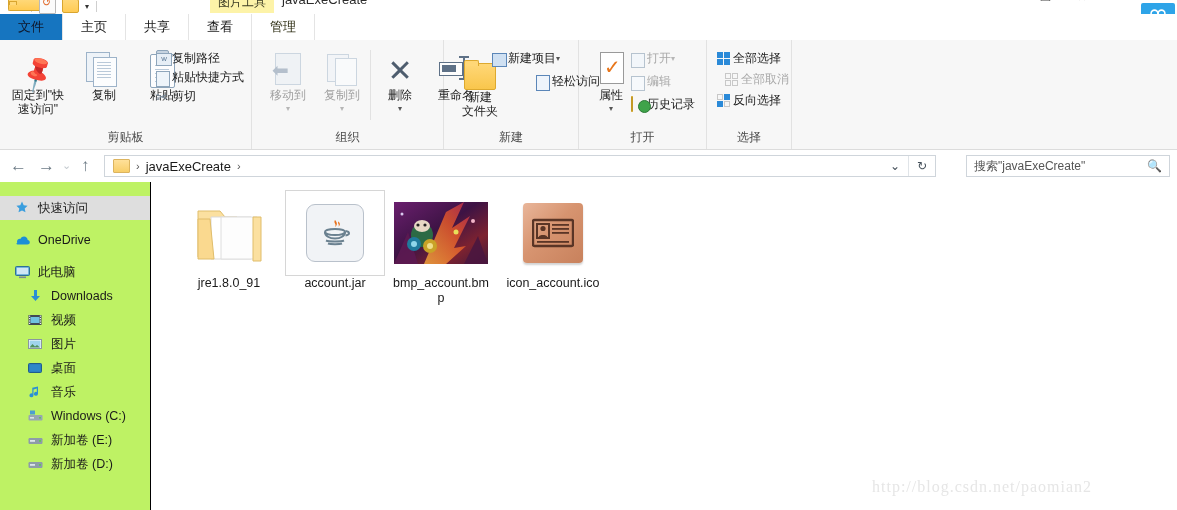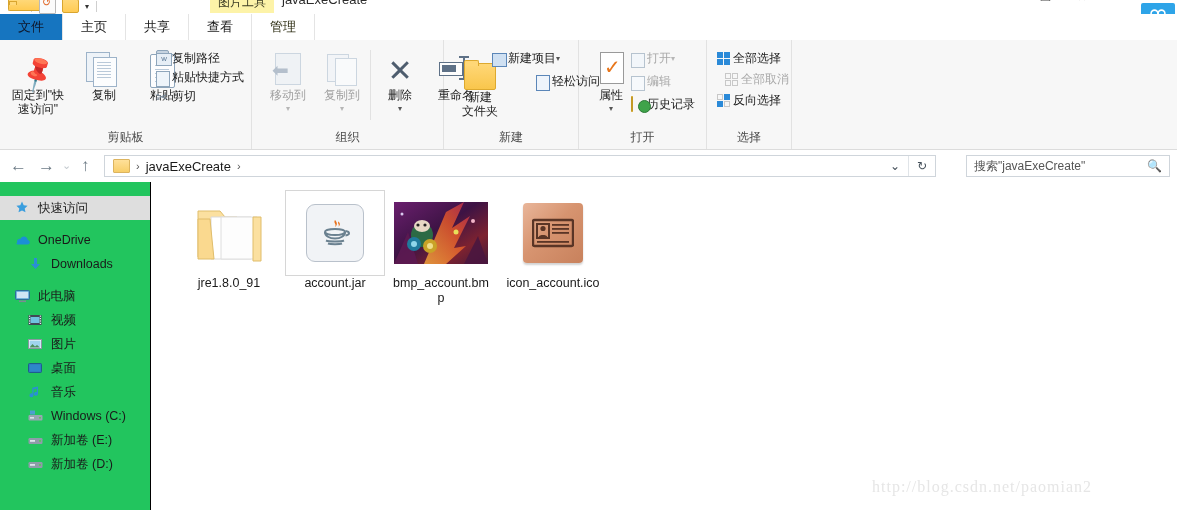--- a/index.html
+++ b/index.html
@@ -225,21 +225,21 @@
     border: 1px solid #cfd5db; box-sizing: border-box; background: #fff;
     display: flex; align-items: center; justify-content: space-between;
     padding: 0 7px;
   }
   .searchbox .ph { font-size: 12px; color: #555; }
   .searchbox .mag { font-size: 12px; color: #555; }
 
   
   .navpane {
     position: absolute; left: 0; top: 182px; width: 150px; height: 328px;
-    background: #22c55e; border-right: 7px solid #000000;
+    background: #bef264; border-right: 7px solid #000000;
     overflow: hidden;
   }
   .navitem {
     height: 24px; display: flex; align-items: center; font-size: 12.5px; color: #1a1a1a;
     white-space: nowrap;
   }
   .navitem.sel { background: #dedede; }
   .navitem .nico { width: 17px; height: 16px; margin-right: 7px; flex: none; position: relative; }
   .lvl0 { padding-left: 14px; }
   .lvl1 { padding-left: 27px; }
@@ -551,38 +551,38 @@
 
   <div class="navitem lvl0" style="margin-top:8px;">
     <span class="nico">
       <svg width="17" height="16" viewBox="0 0 17 16">
           <path d="M3.5 12.5h9.8c1.5 0 2.5-1 2.5-2.3 0-1.2-.9-2.2-2.1-2.3-.2-1.9-1.8-3.3-3.7-3.3-1.5 0-2.8.9-3.4 2.2-.2-.1-.5-.1-.7-.1C4.3 6.7 3 8 3 9.6c0 .4.1.8.2 1.1-.5.3-.8.8-.8 1.3z" fill="#1b8fd6"></path>
         </svg>
     </span>
     <span>OneDrive</span>
   </div>
 
-  <div class="navitem lvl1">
-    <span class="nico">
-      <svg width="16" height="16" viewBox="0 0 16 16">
-          <path d="M7 2h3v6h3l-4.5 5L4 8h3z" fill="#2a8fd4"></path>
-        </svg>
-    </span>
-    <span>Downloads</span>
-  </div>
-
   <div class="navitem lvl0" style="margin-top:8px;">
     <span class="nico">
       <svg width="17" height="16" viewBox="0 0 17 16">
           <rect x="1.5" y="2.5" width="14" height="9" rx="1" fill="#4c9fd0" stroke="#2f6f96"></rect>
           <rect x="2.7" y="3.7" width="11.6" height="6.6" fill="#cfe6f5"></rect>
           <rect x="5" y="12.5" width="7" height="1.6" fill="#7d8a93"></rect>
         </svg>
     </span>
     <span>此电脑</span>
+  </div>
+
+  <div class="navitem lvl1">
+    <span class="nico">
+      <svg width="16" height="16" viewBox="0 0 16 16">
+          <path d="M7 2h3v6h3l-4.5 5L4 8h3z" fill="#2a8fd4"></path>
+        </svg>
+    </span>
+    <span>Downloads</span>
   </div>
 
   <div class="navitem lvl1">
     <span class="nico">
       <svg width="16" height="16" viewBox="0 0 16 16">
           <rect x="1.5" y="3" width="13" height="10" fill="#3f4a55"></rect>
           <rect x="3.5" y="5" width="9" height="6" fill="#6fc3e0"></rect>
           <g fill="#e8edf2">
             <rect x="2" y="3.6" width="1.2" height="1.2"></rect>
             <rect x="2" y="6" width="1.2" height="1.2"></rect>

